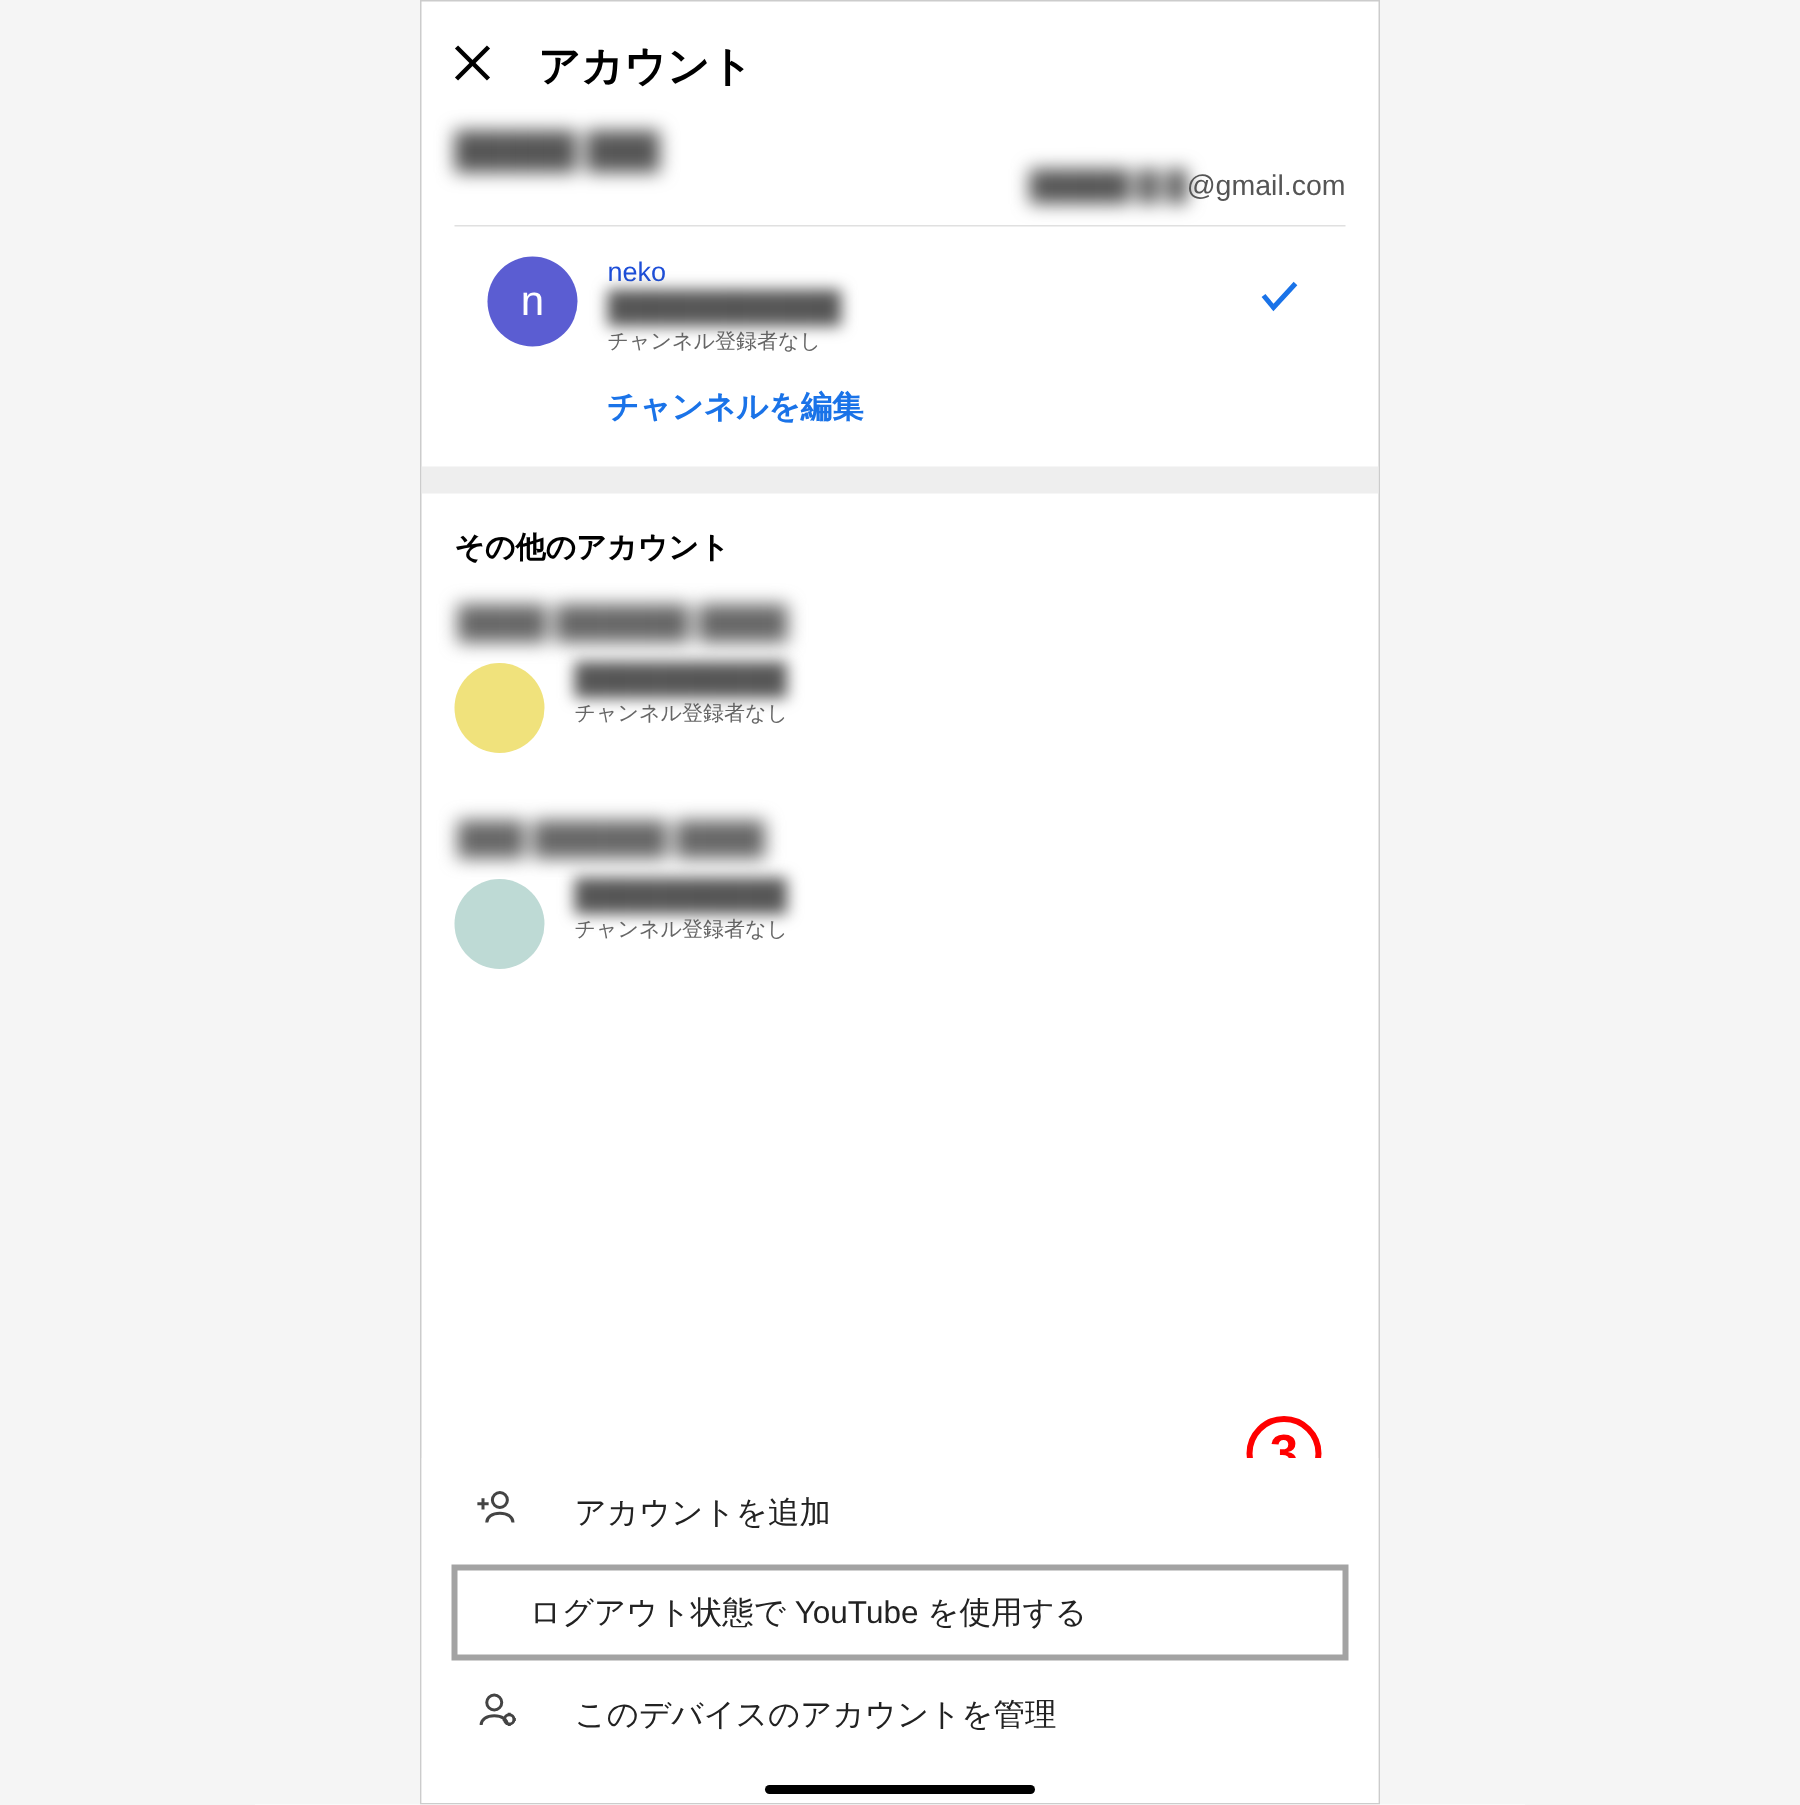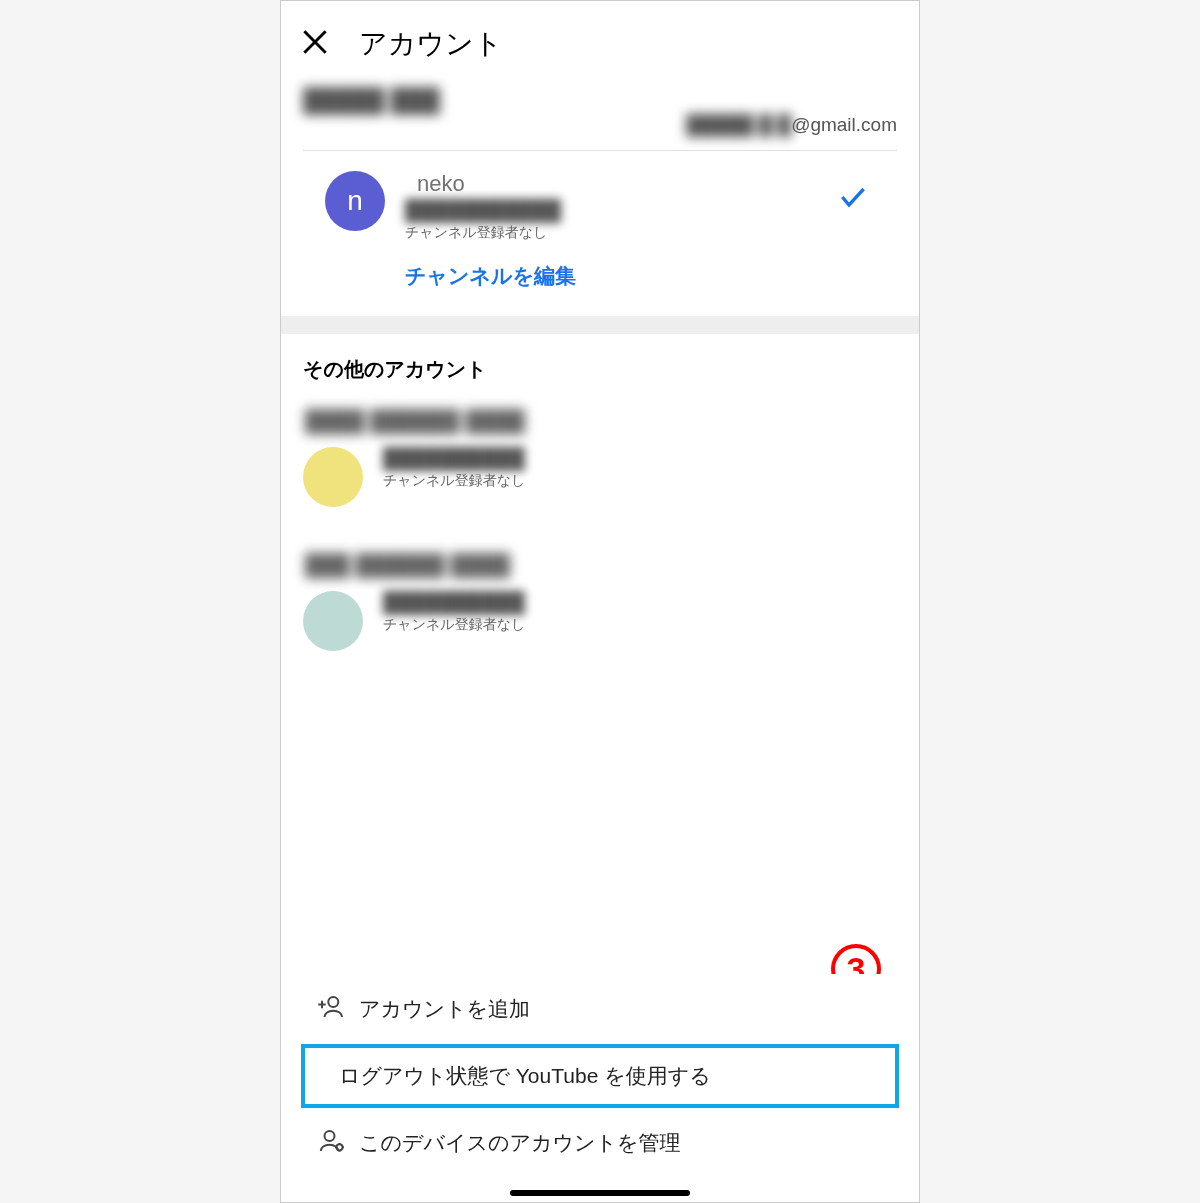--- a/index.html
+++ b/index.html
@@ -22,21 +22,21 @@
     }
     .header {
       display: flex;
       align-items: center;
       padding: 24px 18px;
       gap: 28px;
     }
     .close-icon svg { width: 32px; height: 32px; }
     .page-title {
       font-size: 28px;
-      font-weight: 400;
+      font-weight: 700;
       color: #000;
     }
     .current-account {
       padding: 0 22px 4px 22px;
     }
     .blurred-name {
       font-size: 23px;
       font-weight: 600;
       color: #555;
       filter: blur(6px);
@@ -82,24 +82,23 @@
     .avatar-purple { background: #5b5dd2; }
     .avatar-yellow { background: #f0e27c; }
     .avatar-lightblue { background: #bedad5; }
     .channel-info {
       flex: 1;
       display: flex;
       flex-direction: column;
       gap: 2px;
     }
     .channel-name {
-      font-size: 22px;
-      color: #737373;
+      font-size: 18px;
+      color: #1d4ed8;
       font-weight: 500;
-      margin-left: 12px;
     }
     .channel-handle-blur {
       font-size: 20px;
       color: #555;
       filter: blur(5px);
     }
     .channel-sub {
       font-size: 14px;
       color: #666;
     }
@@ -144,35 +143,35 @@
       position: absolute;
       bottom: 0;
       left: 0;
       right: 0;
       padding-bottom: 24px;
       background: #fff;
     }
     .action-row {
       display: flex;
       align-items: center;
-      gap: 12px;
+      gap: 36px;
       padding: 18px 36px;
     }
     .action-row svg { width: 30px; height: 30px; }
     .action-label {
       font-size: 21px;
       color: #222;
     }
     .highlight-box {
-      border: 4px solid #0ea5e9;
+      border: 4px solid #a3a3a3;
       margin: 0 20px;
       display: flex;
       align-items: center;
       gap: 26px;
-      padding: 14px 16px 14px 8px;
+      padding: 14px 16px 14px 22px;
     }
     .annotation-3 {
       position: absolute;
       right: 38px;
       bottom: 208px;
       width: 50px;
       height: 50px;
       border: 4px solid #ff0000;
       border-radius: 50%;
       display: flex;

